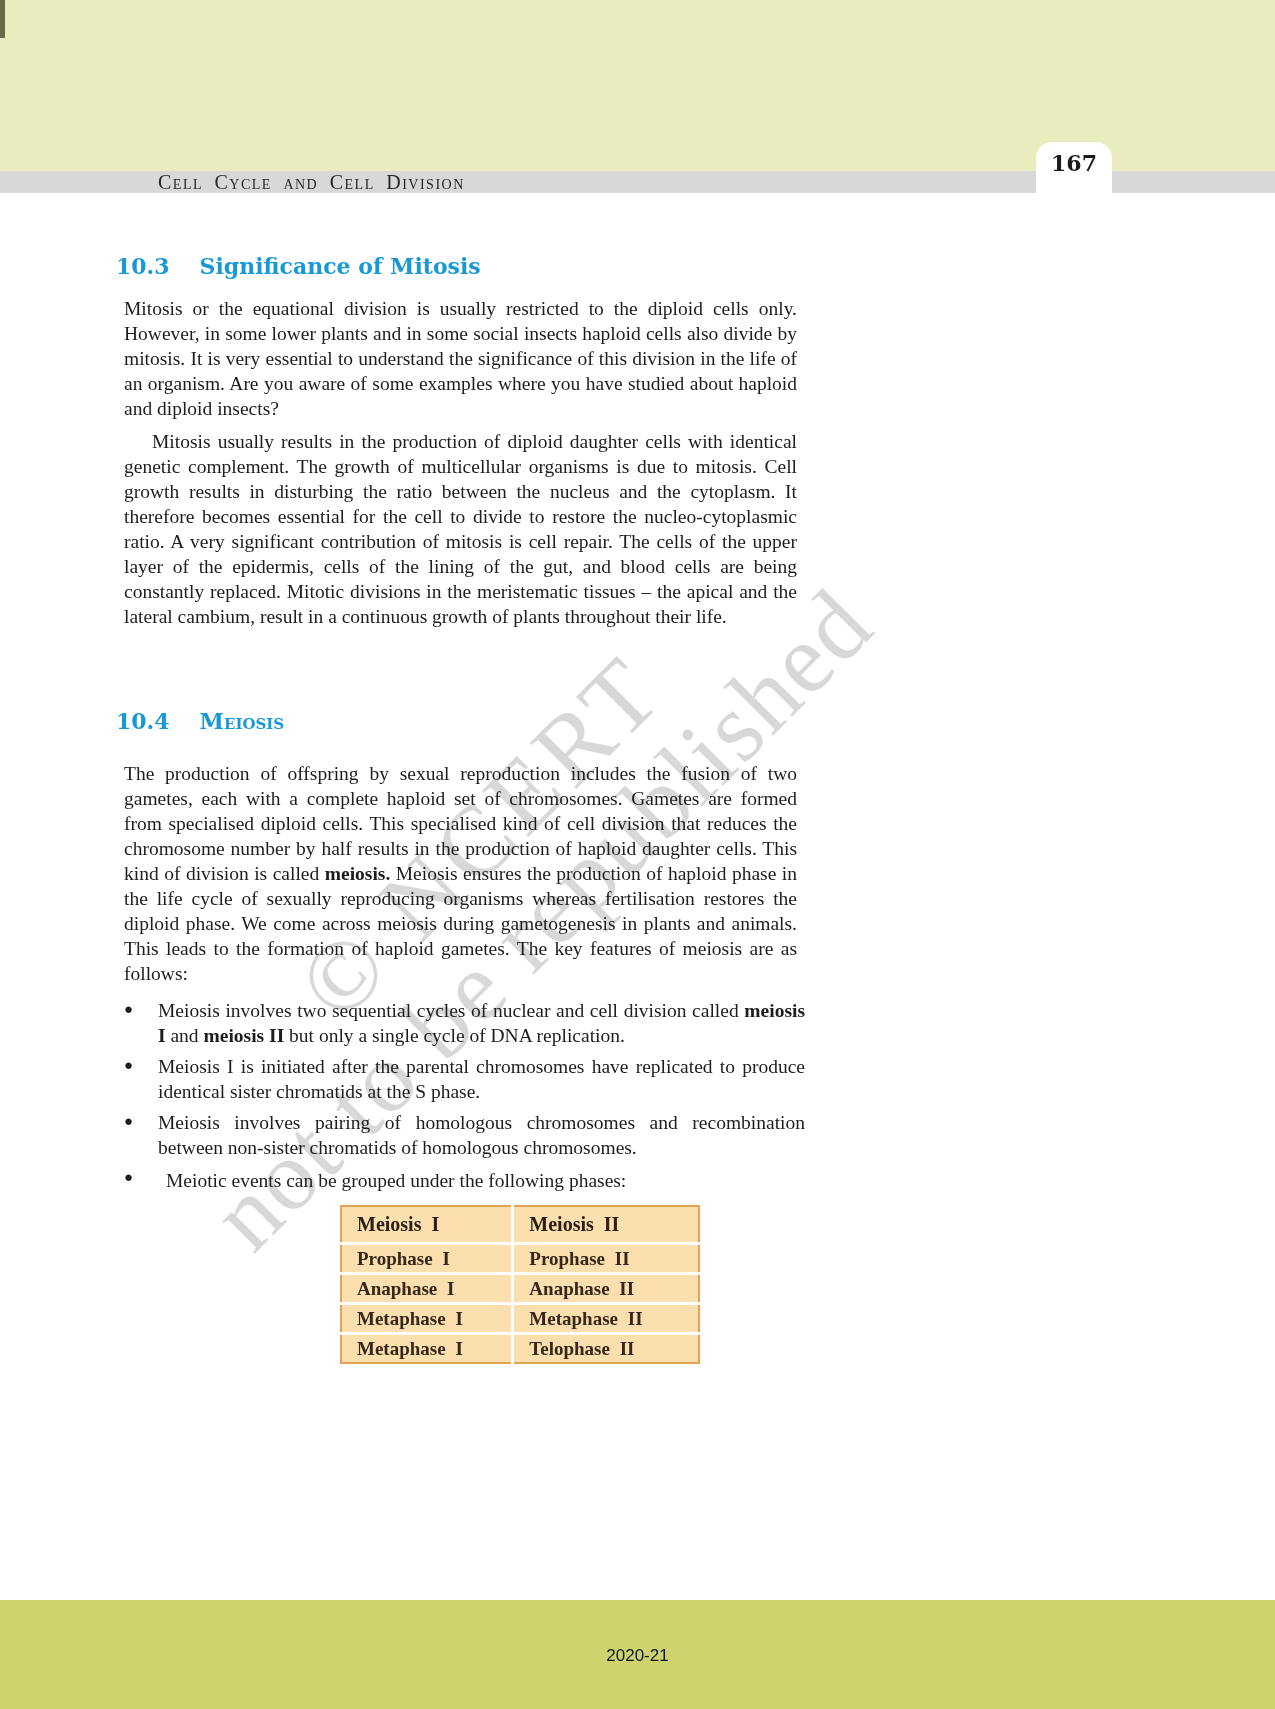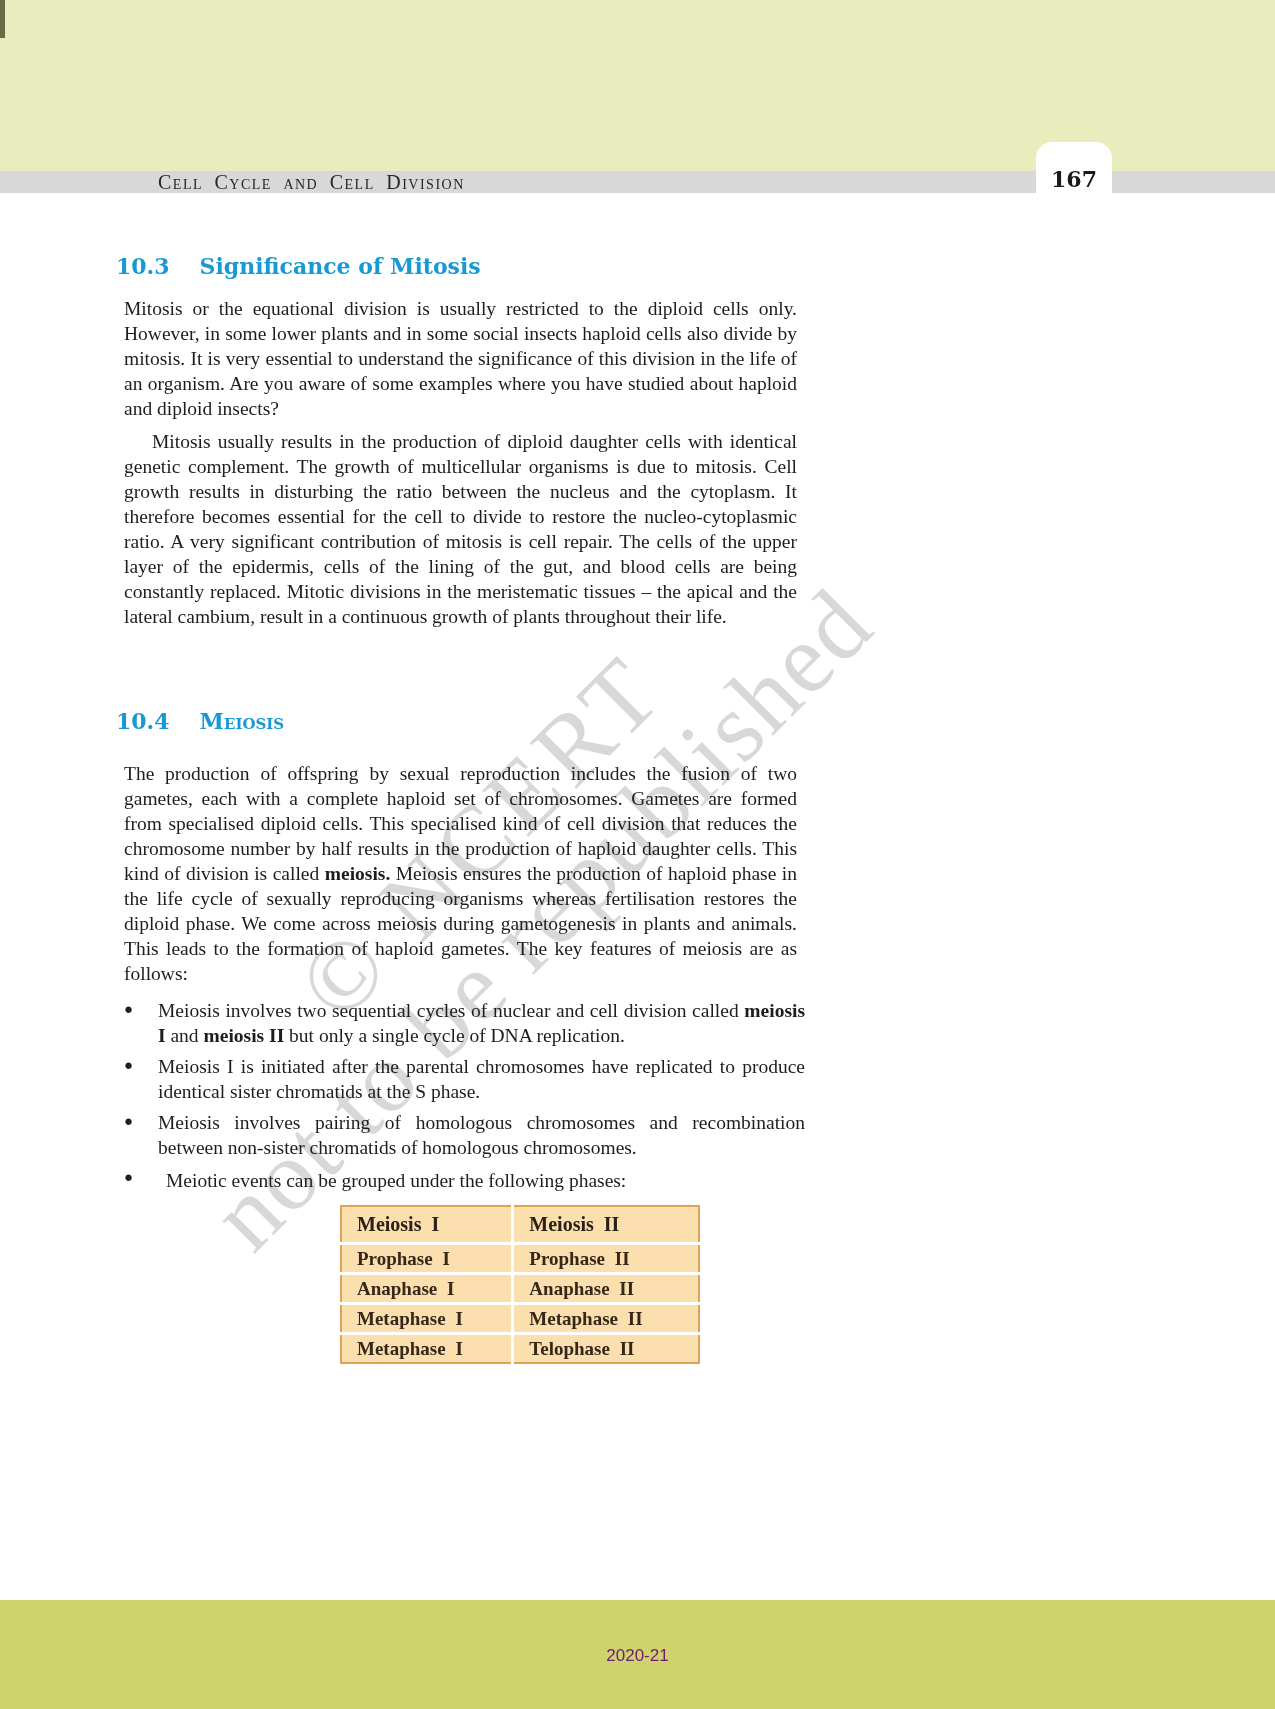--- a/index.html
+++ b/index.html
@@ -55,21 +55,21 @@
   
   .page-tab {
     position: absolute; left: 1036px; top: 142px;
     width: 76px; height: 54px;
     background: #ffffff;
     border-radius: 16px 16px 0 0;
     text-align: center;
   }
   .page-number {
     display: inline-block;
-    padding-top: 24px;
+    padding-top: 8px;
     font-family: "DejaVu Serif", serif;
     font-weight: bold;
     font-size: 22px;
     color: #1b1b19;
   }
 
   
   .watermark {
     position: absolute;
     font-family: "Liberation Serif", serif;
@@ -158,21 +158,21 @@
     position: absolute; bottom: 0; left: 0; right: 0;
     height: 109px;
     background: var(--band_bottom);
     text-align: center;
   }
   .footer-year {
     display: inline-block;
     margin-top: 46px;
     font-family: "Liberation Sans", sans-serif;
     font-size: 17px;
-    color: #701a75;
+    color: #0f172a;
   }
 </style>
 </head>
 <body>
 
 <div class="page">
 
   <div class="band-top">
     <div class="corner-mark"></div>
   </div>

